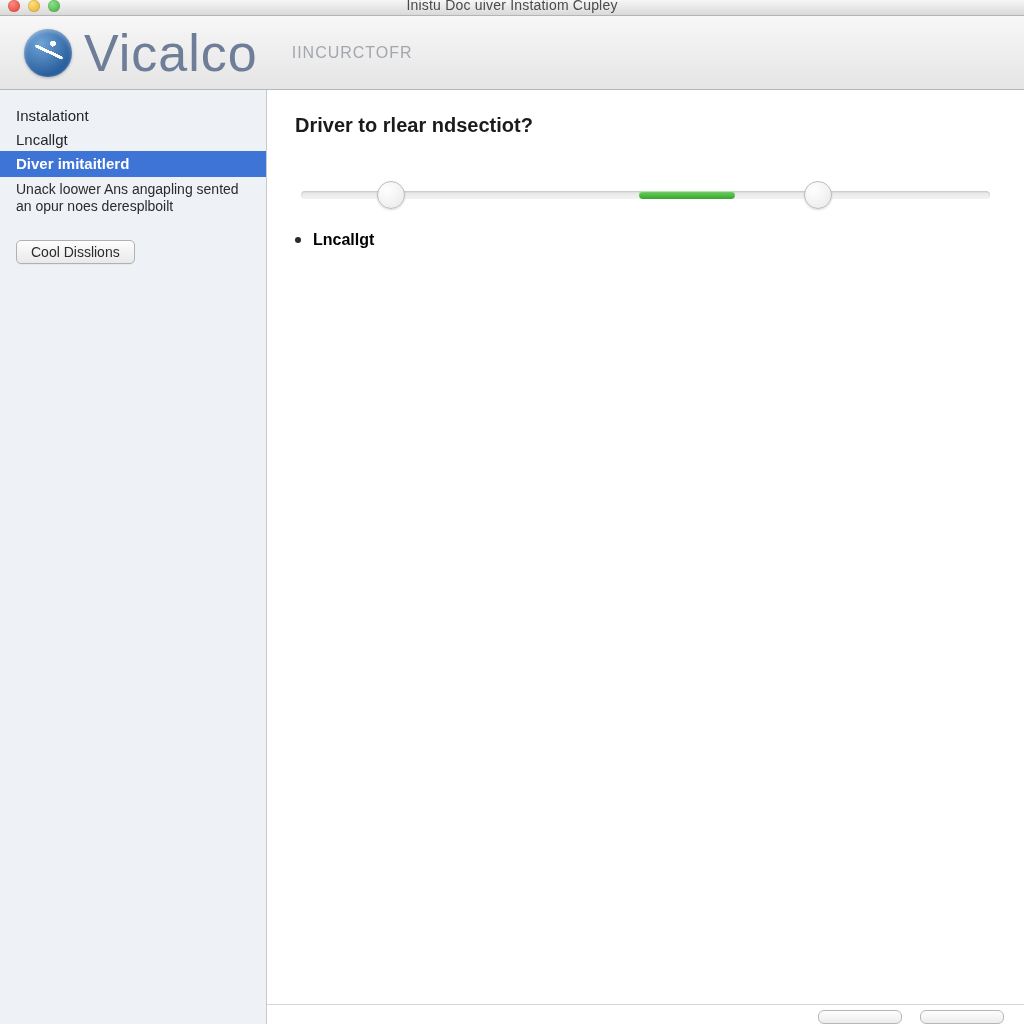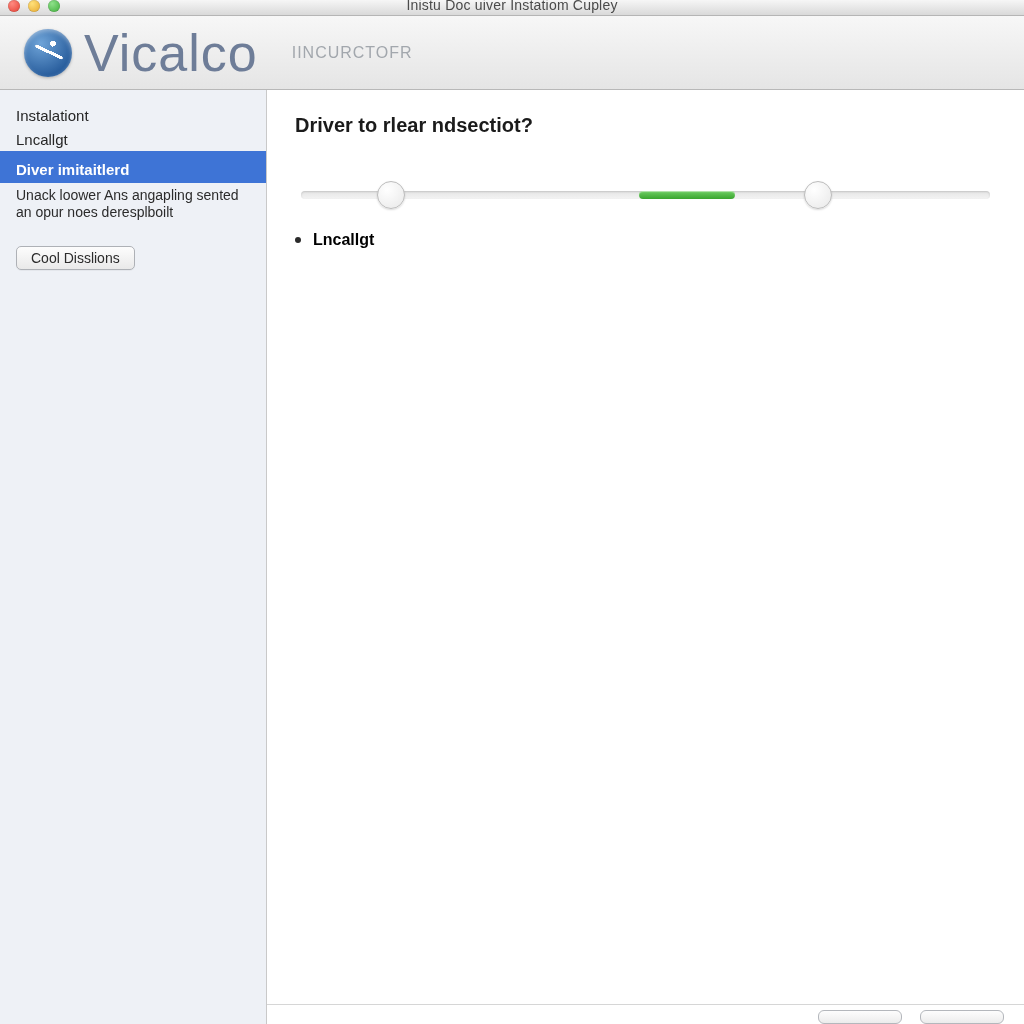--- a/index.html
+++ b/index.html
@@ -69,21 +69,21 @@
   padding: 2px 16px;
   font-size: 15px;
   color: #262626;
   line-height: 1.3;
   cursor: default;
 }
 .side-item.sel {
   background: #3e74d6;
   color: #fff;
   font-weight: 600;
-  padding-top: 9px; padding-bottom: 3px;
+  padding-top: 3px; padding-bottom: 3px;
 }
 .side-note {
   padding: 4px 16px 10px 16px;
   font-size: 14px; color: #2b2b2b;
   line-height: 1.25;
 }
 .side-btn {
   margin: 14px 0 0 16px;
   padding: 3px 14px;
   font-size: 14px;

